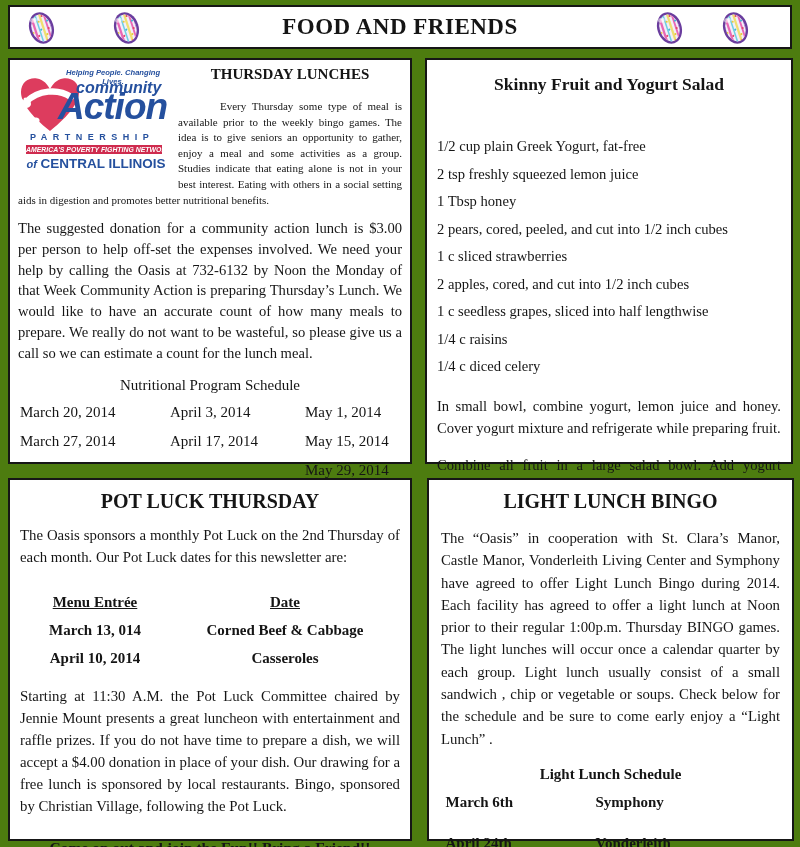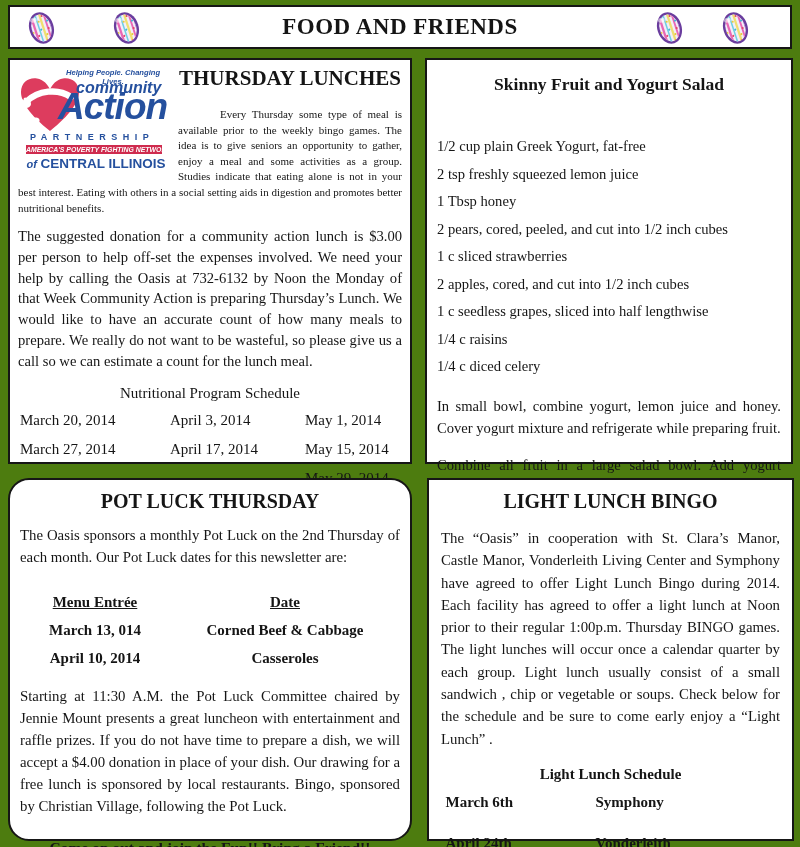--- a/index.html
+++ b/index.html
@@ -26,35 +26,35 @@
   #logo .action{position:absolute;left:40px;top:20px;font-size:37px;font-weight:bold;
         font-style:italic;color:#25509e;letter-spacing:-1px;}
   #logo .partnership{position:absolute;left:12px;top:66px;font-size:9px;font-weight:bold;
         color:#25509e;letter-spacing:5.5px;white-space:nowrap;}
   #logo .banner{position:absolute;left:8px;top:79px;width:136px;background:#cf2b4e;color:#fff;
         font-size:6.9px;font-weight:bold;font-style:italic;text-align:center;padding:1px 0;
         white-space:nowrap;}
   #logo .region{position:absolute;left:8px;top:90px;width:140px;color:#25509e;
         font-size:13.5px;font-weight:bold;text-align:center;white-space:nowrap;}
   #logo .region .of{font-style:italic;font-size:11px;}
-  #tl h2{font-size:21px;margin:2px 0 4px;text-align:center;font-weight:bold;}
+  #tl h2{font-size:15px;margin:2px 0 4px;text-align:center;font-weight:bold;}
   #tl .p1{font-size:11px;line-height:1.42;text-align:justify;text-indent:42px;margin:16px 0 10px;}
   #tl .p2{font-size:14.6px;line-height:1.42;text-align:justify;margin:0 0 14px;}
   #tl .sched-title{text-align:center;font-size:15px;margin:0 0 8px;}
   #tl .sched{display:grid;grid-template-columns:150px 135px 1fr;row-gap:8px;
         font-size:15px;line-height:21px;padding-left:2px;}
 
   
   #tr{left:425px;top:58px;width:368px;height:406px;padding:8px 10px;}
   #tr h2{font-size:17.5px;text-align:center;margin:6px 0 38px;font-weight:bold;}
   #tr ul{list-style:none;margin:0 0 14px;padding:0;font-size:14.6px;line-height:27.5px;}
   #tr p{font-size:14.6px;line-height:22px;text-align:justify;margin:0 0 15px;}
 
   
-  #bl{left:8px;top:478px;width:404px;height:363px;padding:6px 10px;border-radius:21px;}
+  #bl{left:8px;top:478px;width:404px;height:363px;padding:6px 10px;}
   #bl h2{font-size:20px;text-align:center;margin:4px 0 12px;font-weight:bold;}
   #bl .p1{font-size:14.8px;line-height:21.5px;text-align:justify;margin:0;}
   #bl .pl-table{display:grid;grid-template-columns:150px 1fr;row-gap:7px;margin:24px 0 6px;
         font-size:15px;font-weight:bold;text-align:center;line-height:21px;}
   #bl .pl-table .hdr{text-decoration:underline;}
   #bl .p2{font-size:14.8px;line-height:22px;text-align:justify;margin:16px 0 0;}
   #bl .closing{font-size:15.5px;font-weight:bold;text-align:center;margin:22px 0 0;}
 
   
   #br{left:427px;top:478px;width:367px;height:363px;padding:6px 12px;}

